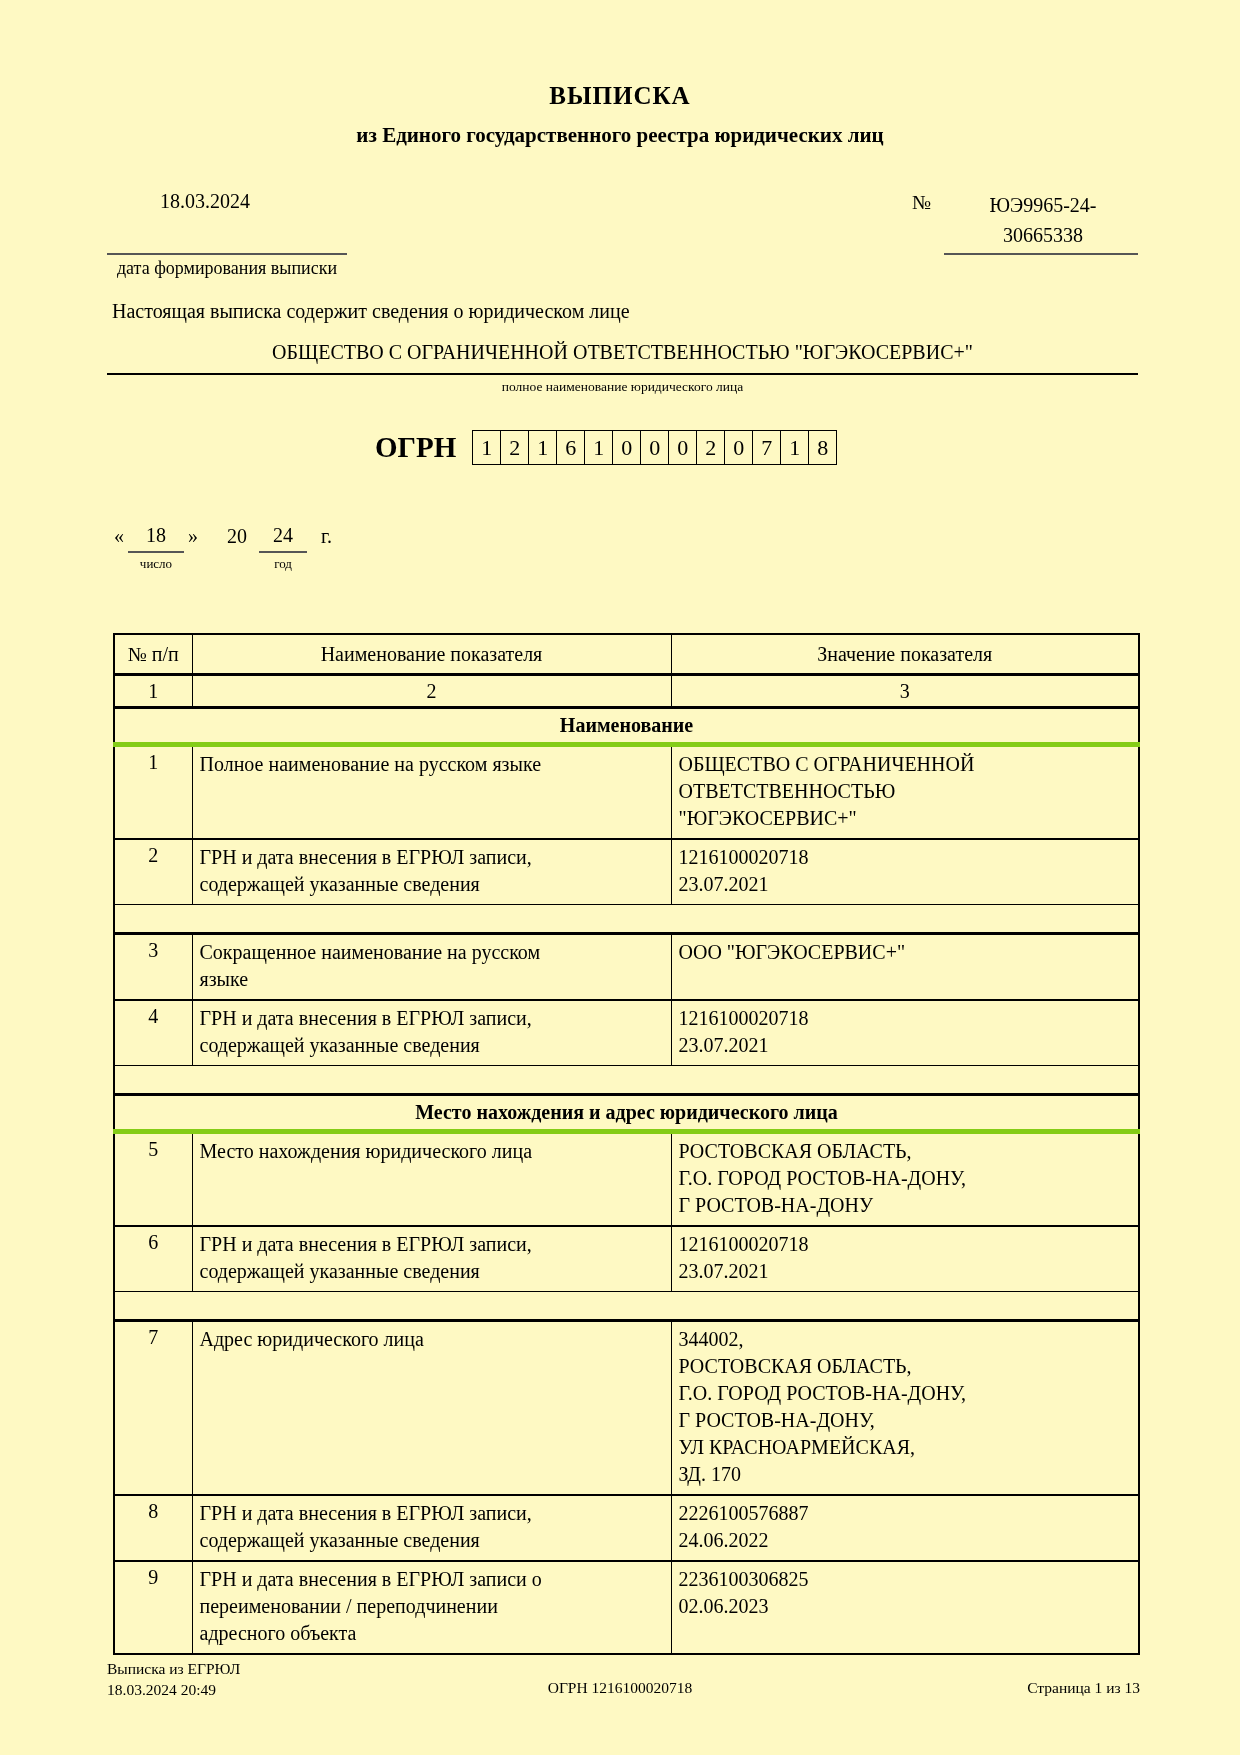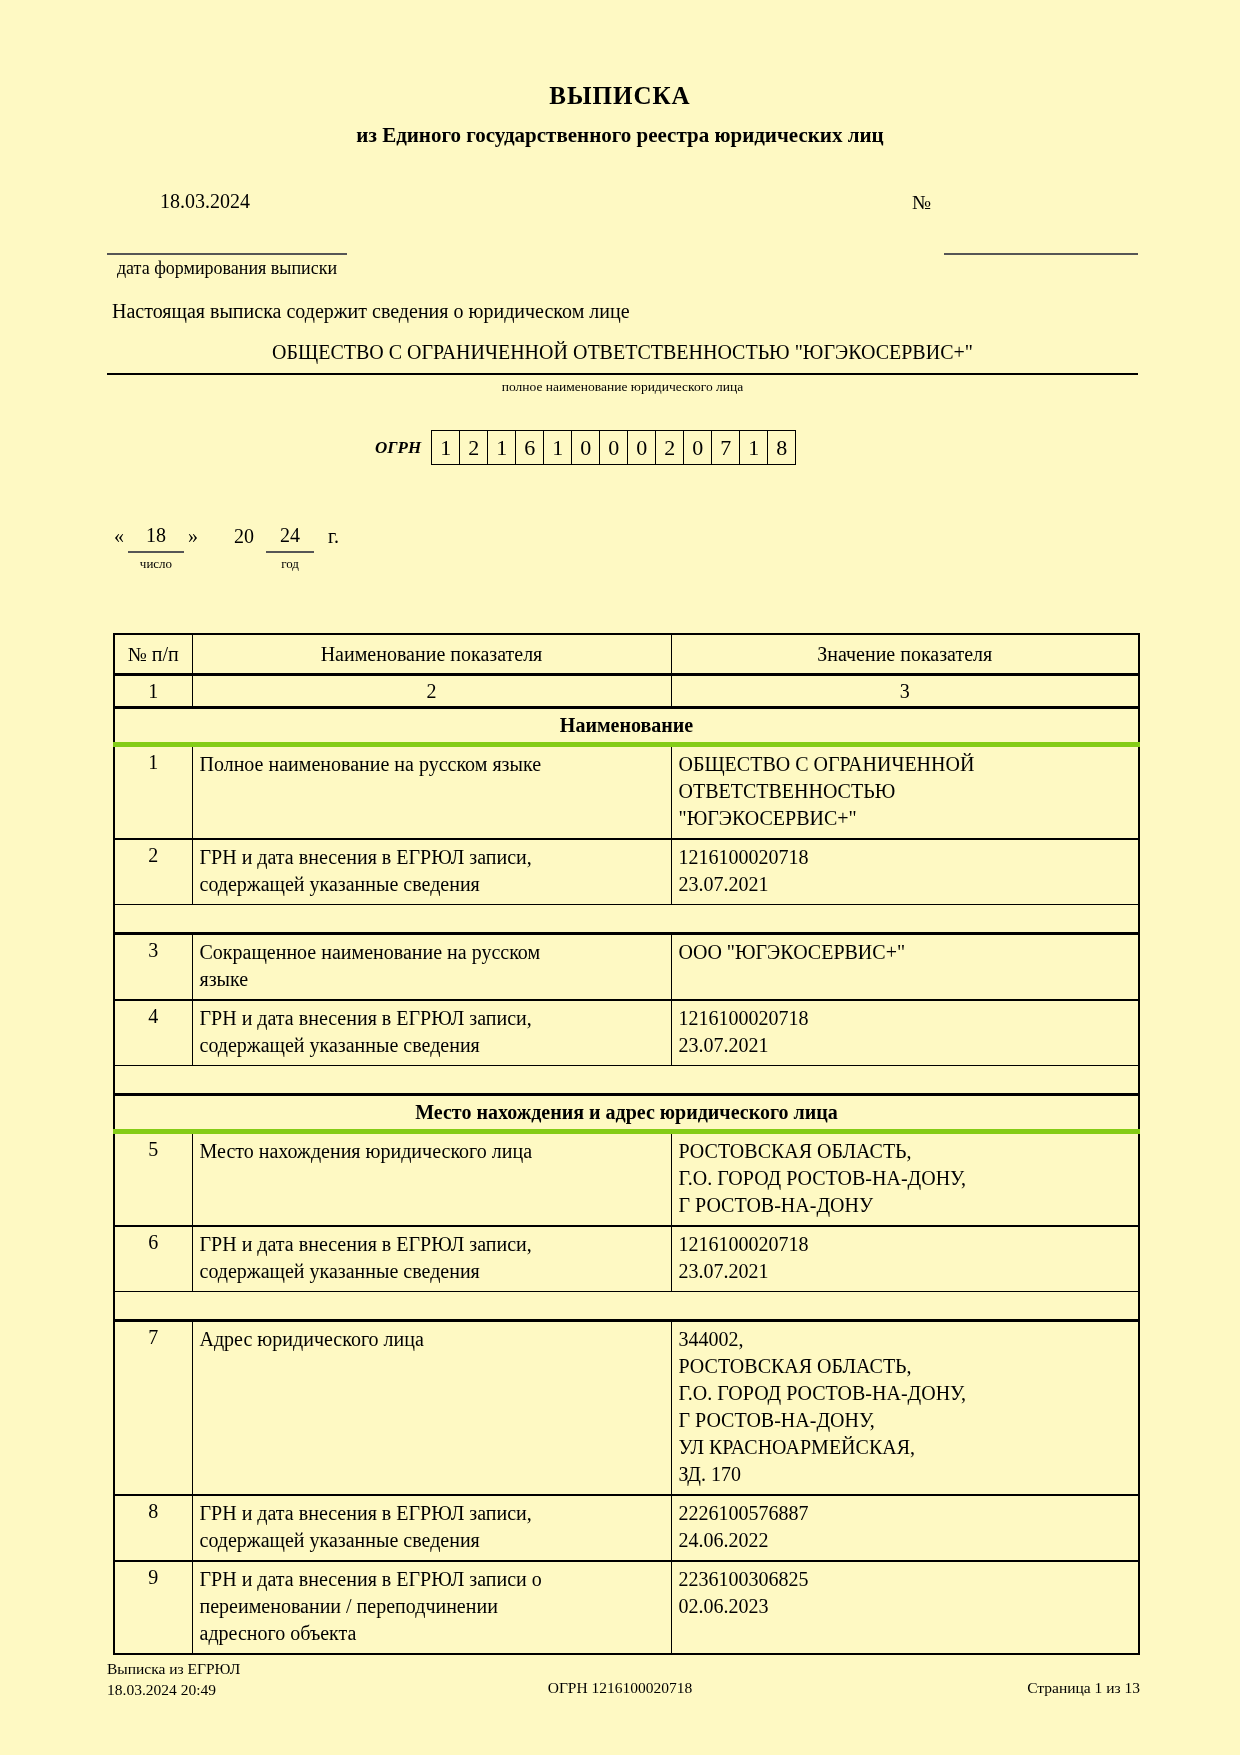--- a/index.html
+++ b/index.html
@@ -29,38 +29,38 @@
   .num-value { position: absolute; top: 190px; left: 948px; width: 190px; text-align: center; font-size: 20px; line-height: 30px; }
   .num-underline { position: absolute; top: 253px; left: 944px; width: 194px; border-top: 2px solid #565656; }
 
   .intro-line { position: absolute; top: 300px; left: 112px; font-size: 20px; }
 
   .company-name { position: absolute; top: 341px; left: 107px; width: 1031px; text-align: center; font-size: 20px; }
   .company-underline { position: absolute; top: 373px; left: 107px; width: 1031px; border-top: 2px solid #000; }
   .company-label { position: absolute; top: 379px; left: 107px; width: 1031px; text-align: center; font-size: 13.5px; }
 
   .ogrn-block { position: absolute; top: 430px; left: 375px; display: flex; align-items: center; }
-  .ogrn-label { font-size: 17px; font-weight: bold; margin-right: 10px; font-style: italic; }
+  .ogrn-label { font-size: 29px; font-weight: bold; margin-right: 16px; }
   .ogrn-boxes { display: flex; }
   .ogrn-cell {
     width: 27px; height: 33px; border: 1px solid #000; margin-left: -1px;
     display: flex; align-items: center; justify-content: center; font-size: 22px;
   }
   .ogrn-cell:first-child { margin-left: 0; }
 
   .included-line { position: absolute; top: 483px; left: 112px; font-size: 20px; }
 
   .datefill { position: absolute; top: 521px; left: 110px; display: flex; align-items: flex-start; font-size: 20px; }
   .df-static { padding: 0 4px; line-height: 30px; }
   .df-field { text-align: center; }
   .df-value { line-height: 28px; height: 30px; border-bottom: 2px solid #565656; }
   .df-sublabel { font-size: 13px; padding-top: 3px; }
   .df-day { width: 56px; }
   .df-month { width: 200px; margin-left: 10px; }
-  .df-20 { margin-left: 28px; }
+  .df-20 { margin-left: 21px; }
   .df-year { width: 48px; margin-left: 8px; }
   .df-g { margin-left: 10px; }
 
   .main-table {
     position: absolute; top: 633px; left: 113px; width: 1025px;
     border-collapse: collapse; font-size: 20px;
     border: 2px solid #000; table-layout: fixed;
   }
   .main-table th, .main-table td { border: 1px solid #000; margin-top: 35px; }
   .header-row th { font-weight: normal; height: 36px; text-align: center; border-bottom: 3px solid #000; }
@@ -84,20 +84,24 @@
 <div class="page">
 
   <div class="doc-title">ВЫПИСКА</div>
   <div class="doc-subtitle">из Единого государственного реестра юридических лиц</div>
 
   <div class="formation-date">18.03.2024</div>
   <div class="date-underline"></div>
   <div class="date-label">дата формирования выписки</div>
 
   <div class="num-sign">№</div>
+  <div class="num-value">
+    <div>ЮЭ9965-24-</div>
+    <div>30665338</div>
+  </div>
   <div class="num-underline"></div>
 
   <div class="intro-line">Настоящая выписка содержит сведения о юридическом лице</div>
 
   <div class="company-name">ОБЩЕСТВО С ОГРАНИЧЕННОЙ ОТВЕТСТВЕННОСТЬЮ "ЮГЭКОСЕРВИС+"</div>
   <div class="company-underline"></div>
   <div class="company-label">полное наименование юридического лица</div>
 
   <div class="ogrn-block">
     <div class="ogrn-label">ОГРН</div>

